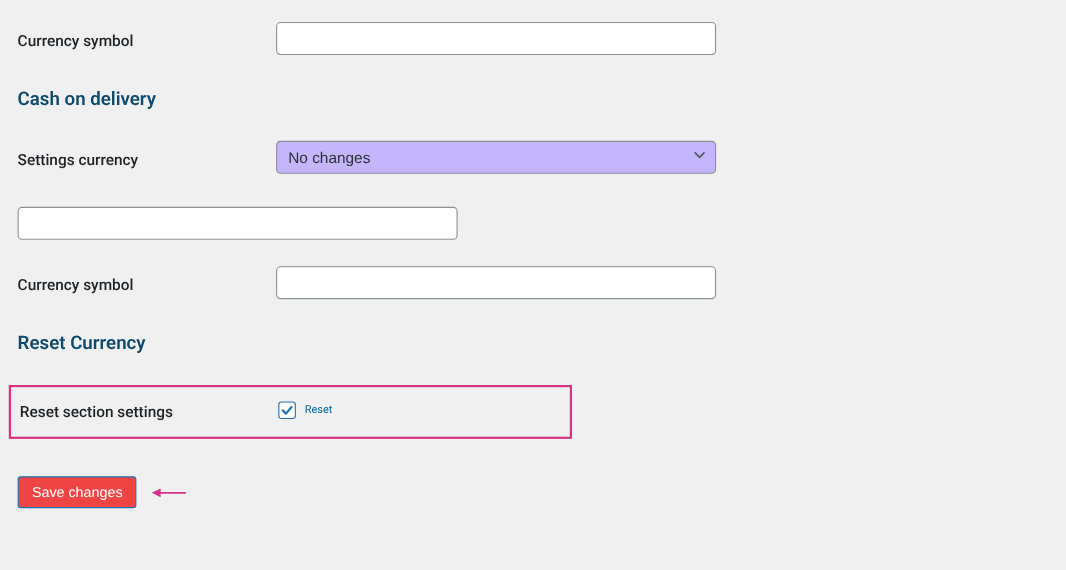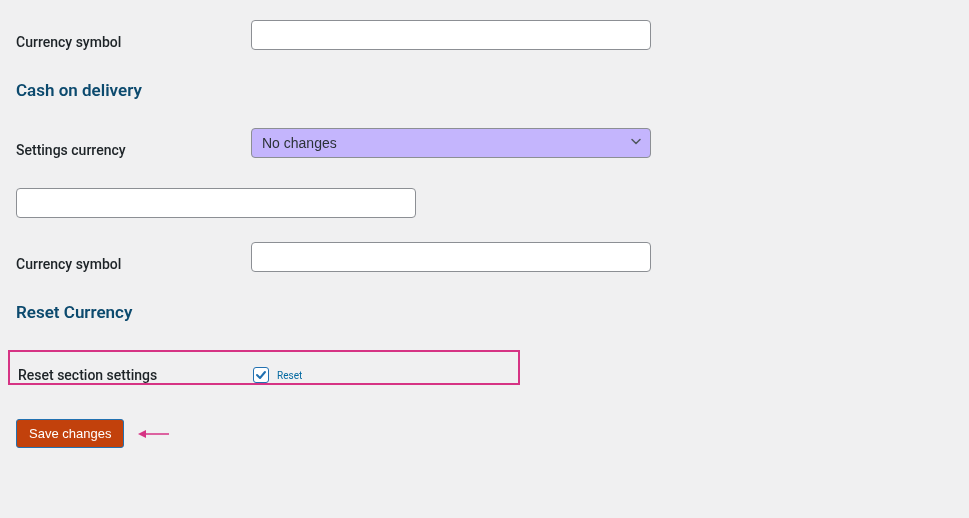--- a/index.html
+++ b/index.html
@@ -10,21 +10,21 @@
     body {
       font-family: -apple-system, BlinkMacSystemFont, "Segoe UI", Roboto, sans-serif;
       background: #f0f0f1;
       padding: 20px 16px;
       font-size: 13px;
       color: #1d2327;
       width: 969px;
     }
     .form-row {
       display: flex;
-      align-items: flex-end;
+      align-items: center;
       margin-bottom: 24px;
     }
     .form-row.tall {
       margin-bottom: 30px;
     }
     .label-col {
       width: 235px;
       flex-shrink: 0;
       padding-top: 5px;
       font-size: 14px;
@@ -97,36 +97,36 @@
       font-size: 10px;
       color: #0369a1;
     }
     .description {
       margin-top: 12px;
       font-size: 14px;
       color: #646970;
     }
     .highlight-box {
       border: 2px solid #d63384;
-      padding: 10px 0 0 0;
+      padding: 10px 0 14px 0;
       margin-left: -8px;
       padding-left: 8px;
       width: 512px;
       margin-bottom: 34px;
     }
     .highlight-box .form-row {
       margin-bottom: 0;
     }
     .button-row {
       display: flex;
       align-items: center;
       gap: 12px;
     }
     .btn-primary {
-      background: #c2410c;
+      background: #ef4444;
       color: #fff;
       border: 1px solid #2271b1;
       border-radius: 3px;
       padding: 6px 12px;
       font-size: 13px;
       cursor: pointer;
     }
     .arrow-annotation {
       display: flex;
       align-items: center;

